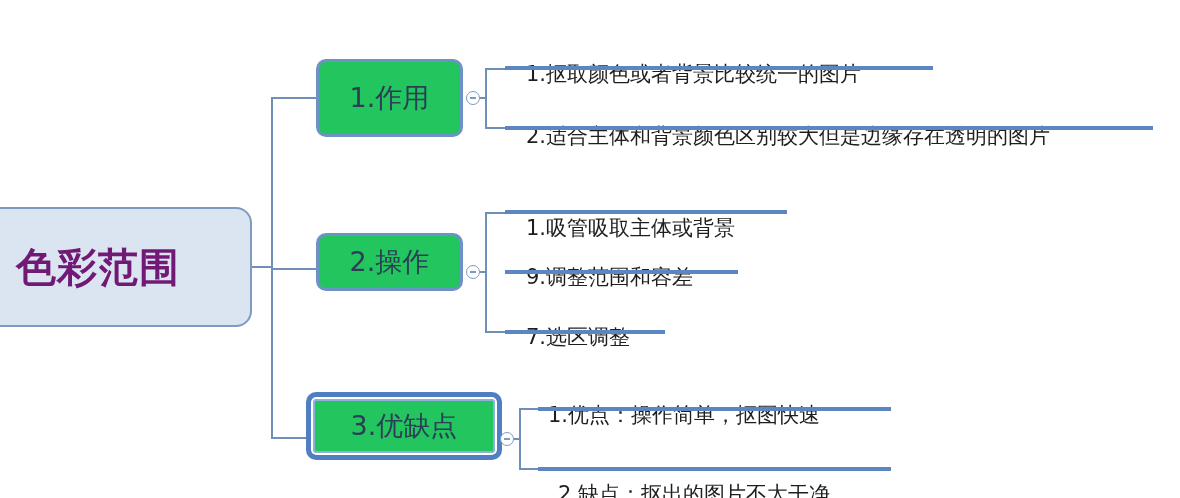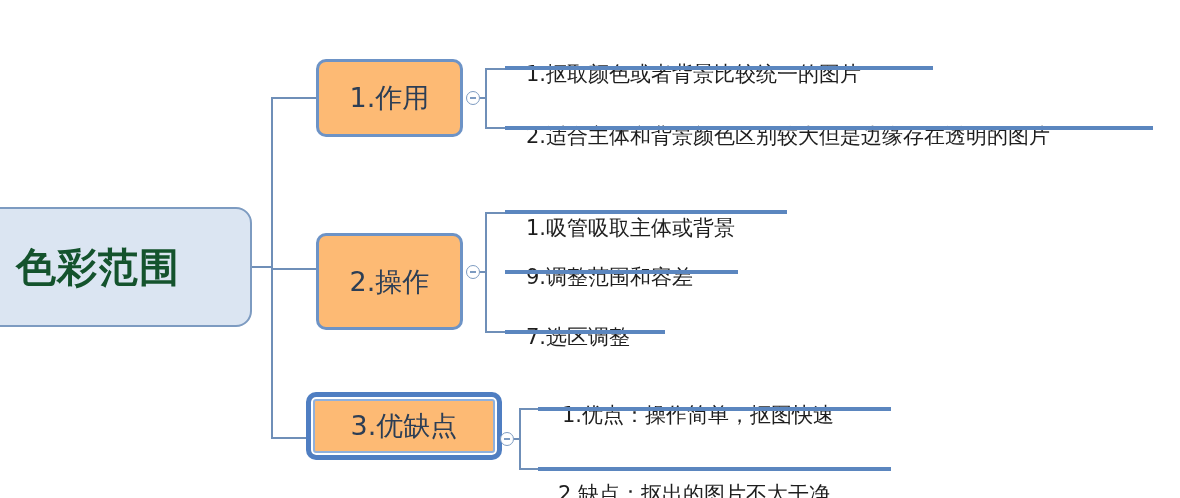--- a/index.html
+++ b/index.html
@@ -1,23 +1,23 @@
 <!DOCTYPE html>
 <html><head>
 <meta charset="utf-8">
 <style>
   html, body { margin:0; padding:0; background:#ffffff; }
   body { width:1180px; height:498px; position:relative; overflow:hidden;
          font-family:"DejaVu Sans","Liberation Sans",sans-serif; }
   .root { position:absolute; left:-20px; top:207px; width:272px; height:120px;
           background:#dbe5f2; border:2px solid #7d9bc1; border-radius:16px; box-sizing:border-box;
           display:flex; align-items:center; padding-left:34px; }
-  .root span { font-size:40px; font-weight:bold; color:#14532d; letter-spacing:1px; }
+  .root span { font-size:40px; font-weight:bold; color:#701a75; letter-spacing:1px; }
   .line { position:absolute; background:#6f8fb8; }
-  .branch { position:absolute; background:#fdba74; border:3px solid #6d93c6; border-radius:10px;
+  .branch { position:absolute; background:#22c55e; border:3px solid #6d93c6; border-radius:10px;
             box-sizing:border-box; display:flex; align-items:center; justify-content:center;
             font-size:27px; color:#2c3e55; }
   .branch.sel { border:5px solid #4f7ec2; box-shadow:0 0 0 2px #ffffff inset, 0 0 0 4px #8fb0dc inset; }
   .collapse { position:absolute; width:14px; height:14px; border:1.5px solid #7d9bc1; border-radius:50%;
               background:#fff; box-sizing:border-box; display:flex; align-items:center; justify-content:center; }
   .collapse::after { content:""; width:6px; height:1.5px; background:#7d9bc1; }
   .leaf { position:absolute; font-size:21px; color:#1e1e1e; white-space:nowrap;margin-top:26px; }
   .under { position:absolute; height:4px; background:#5b86bf; }
 </style>
 </head>
@@ -40,21 +40,21 @@
 <div class="line" style="left:480px; top:97px; width:6px; height:2px;"></div>
 <div class="line" style="left:485px; top:68px; width:2px; height:61px;"></div>
 <div class="line" style="left:485px; top:68px; width:20px; height:2px;"></div>
 <div class="line" style="left:485px; top:127px; width:20px; height:2px;"></div>
 
 <div class="leaf" style="left:526px; top:34px;">1.抠取颜色或者背景比较统一的图片</div>
 <div class="under" style="left:505px; top:66px; width:428px;"></div>
 <div class="leaf" style="left:526px; top:96px;">2.适合主体和背景颜色区别较大但是边缘存在透明的图片</div>
 <div class="under" style="left:505px; top:126px; width:648px;"></div>
 
-<div class="branch" style="left:316px; top:233px; width:147px; height:97px;">
+<div class="branch" style="left:316px; top:233px; width:147px; height:58px;">
   <span>2.操作</span>
 </div>
 <div class="collapse" style="left:466px; top:265px;"></div>
 <div class="line" style="left:480px; top:271px; width:6px; height:2px;"></div>
 <div class="line" style="left:485px; top:212px; width:2px; height:121px;"></div>
 <div class="line" style="left:485px; top:212px; width:20px; height:2px;"></div>
 <div class="line" style="left:485px; top:331px; width:20px; height:2px;"></div>
 
 <div class="leaf" style="left:526px; top:188px;">1.吸管吸取主体或背景</div>
 <div class="under" style="left:505px; top:210px; width:282px;"></div>
@@ -65,16 +65,16 @@
 
 <div class="branch sel" style="left:306px; top:392px; width:196px; height:68px;">
   <span>3.优缺点</span>
 </div>
 <div class="collapse" style="left:500px; top:432px;"></div>
 <div class="line" style="left:514px; top:438px; width:6px; height:2px;"></div>
 <div class="line" style="left:519px; top:408px; width:2px; height:62px;"></div>
 <div class="line" style="left:519px; top:408px; width:20px; height:2px;"></div>
 <div class="line" style="left:519px; top:468px; width:20px; height:2px;"></div>
 
-<div class="leaf" style="left:562px; top:375px;">1.优点：操作简单，抠图快速</div>
+<div class="leaf" style="left:548px; top:375px;">1.优点：操作简单，抠图快速</div>
 <div class="under" style="left:538px; top:407px; width:353px;"></div>
 <div class="leaf" style="left:558px; top:454px;">2.缺点：抠出的图片不太干净</div>
 <div class="under" style="left:538px; top:467px; width:353px;"></div>
 
 </body></html>

